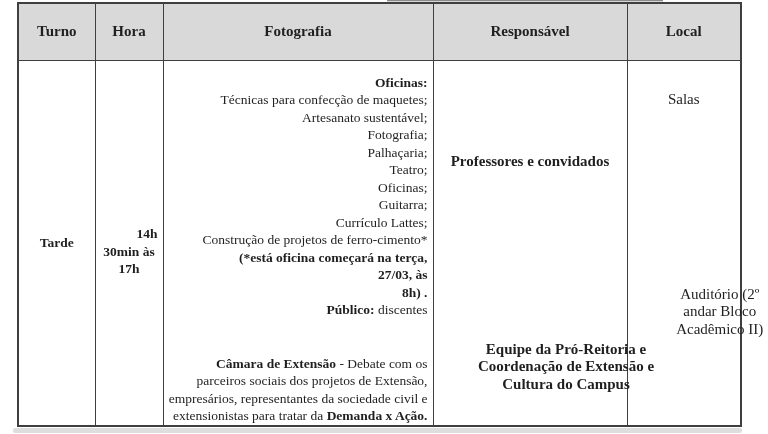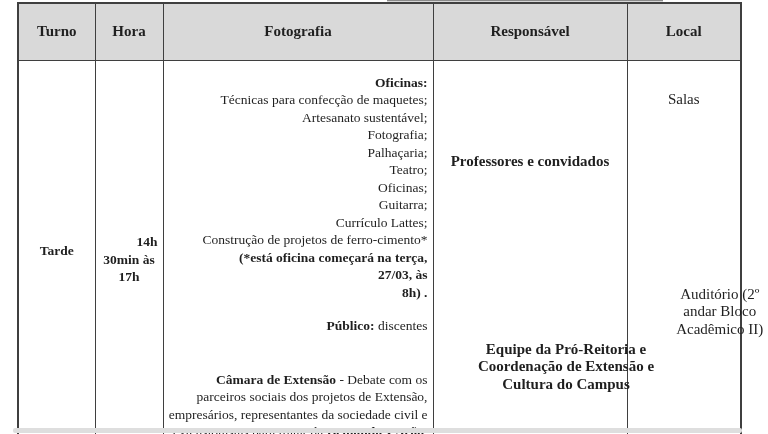--- a/index.html
+++ b/index.html
@@ -41,21 +41,21 @@
     font-weight:bold;font-size:15px;text-align:center;vertical-align:middle;
   }
 
   tbody td{background:#ffffff;vertical-align:top;font-size:13.5px;line-height:17.5px;}
 
   .cell-turno,.cell-hora{vertical-align:middle;text-align:center;font-weight:bold;}
   .pre{white-space:pre-line;margin-left:36px;}
 
   .cell-atividade{text-align:right;padding:13px 5px 0 5px;}
   .bold{font-weight:bold;}
-  .act-publico{margin-top:16px;}
+  .act-publico{margin-top:0;}
   .act-camara{margin-top:36px;}
 
   .cellwrap{position:relative;height:354px;width:100%;}
   .abs-block{position:absolute;left:0;width:100%;text-align:center;font-size:15px;line-height:17.5px;}
   .resp-1{top:92px;font-weight:bold;}
   .resp-2{top:280px;font-weight:bold;}
   .local-1{top:30px;}
   .local-2{top:225px;}
 </style>
 </head>

